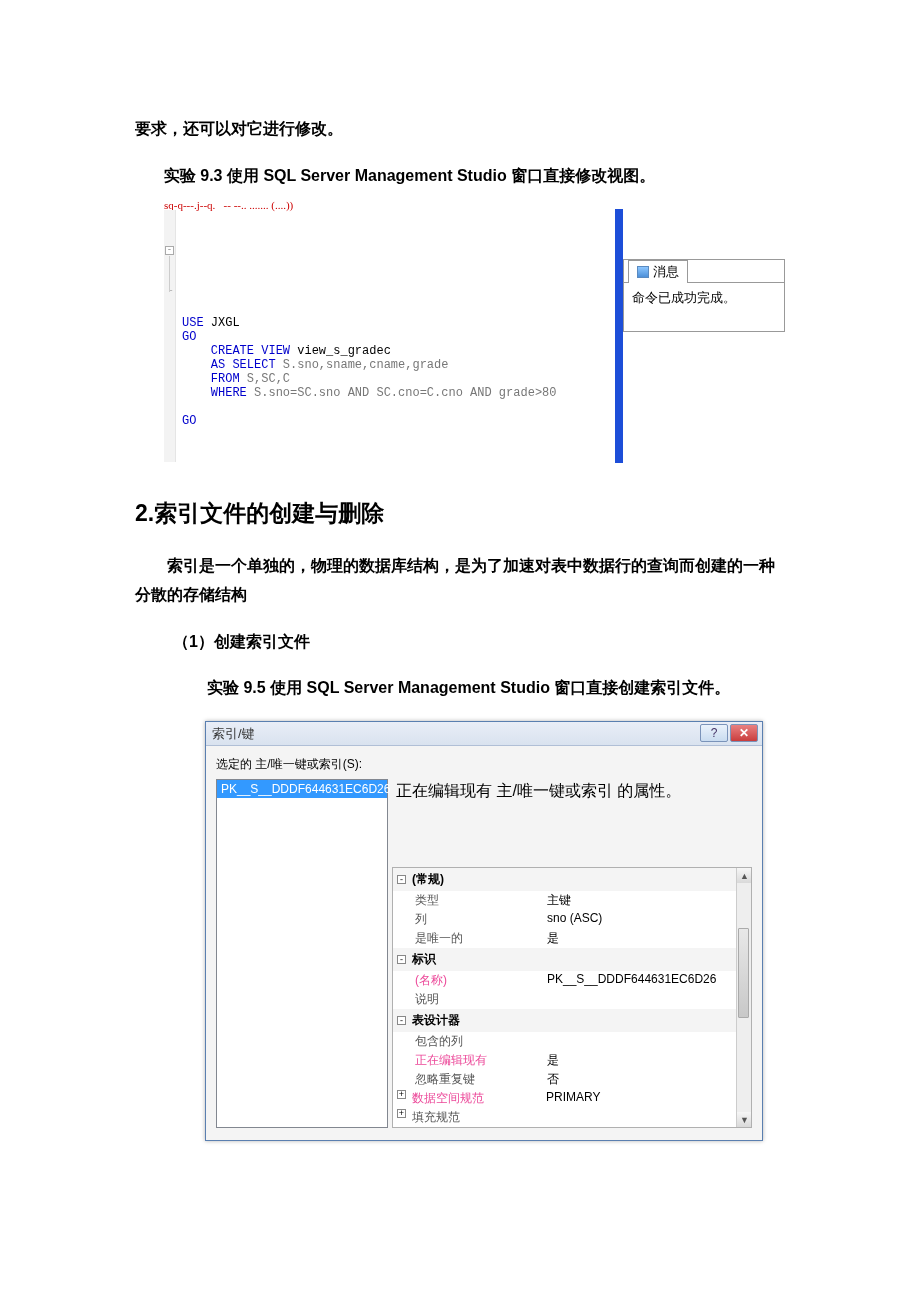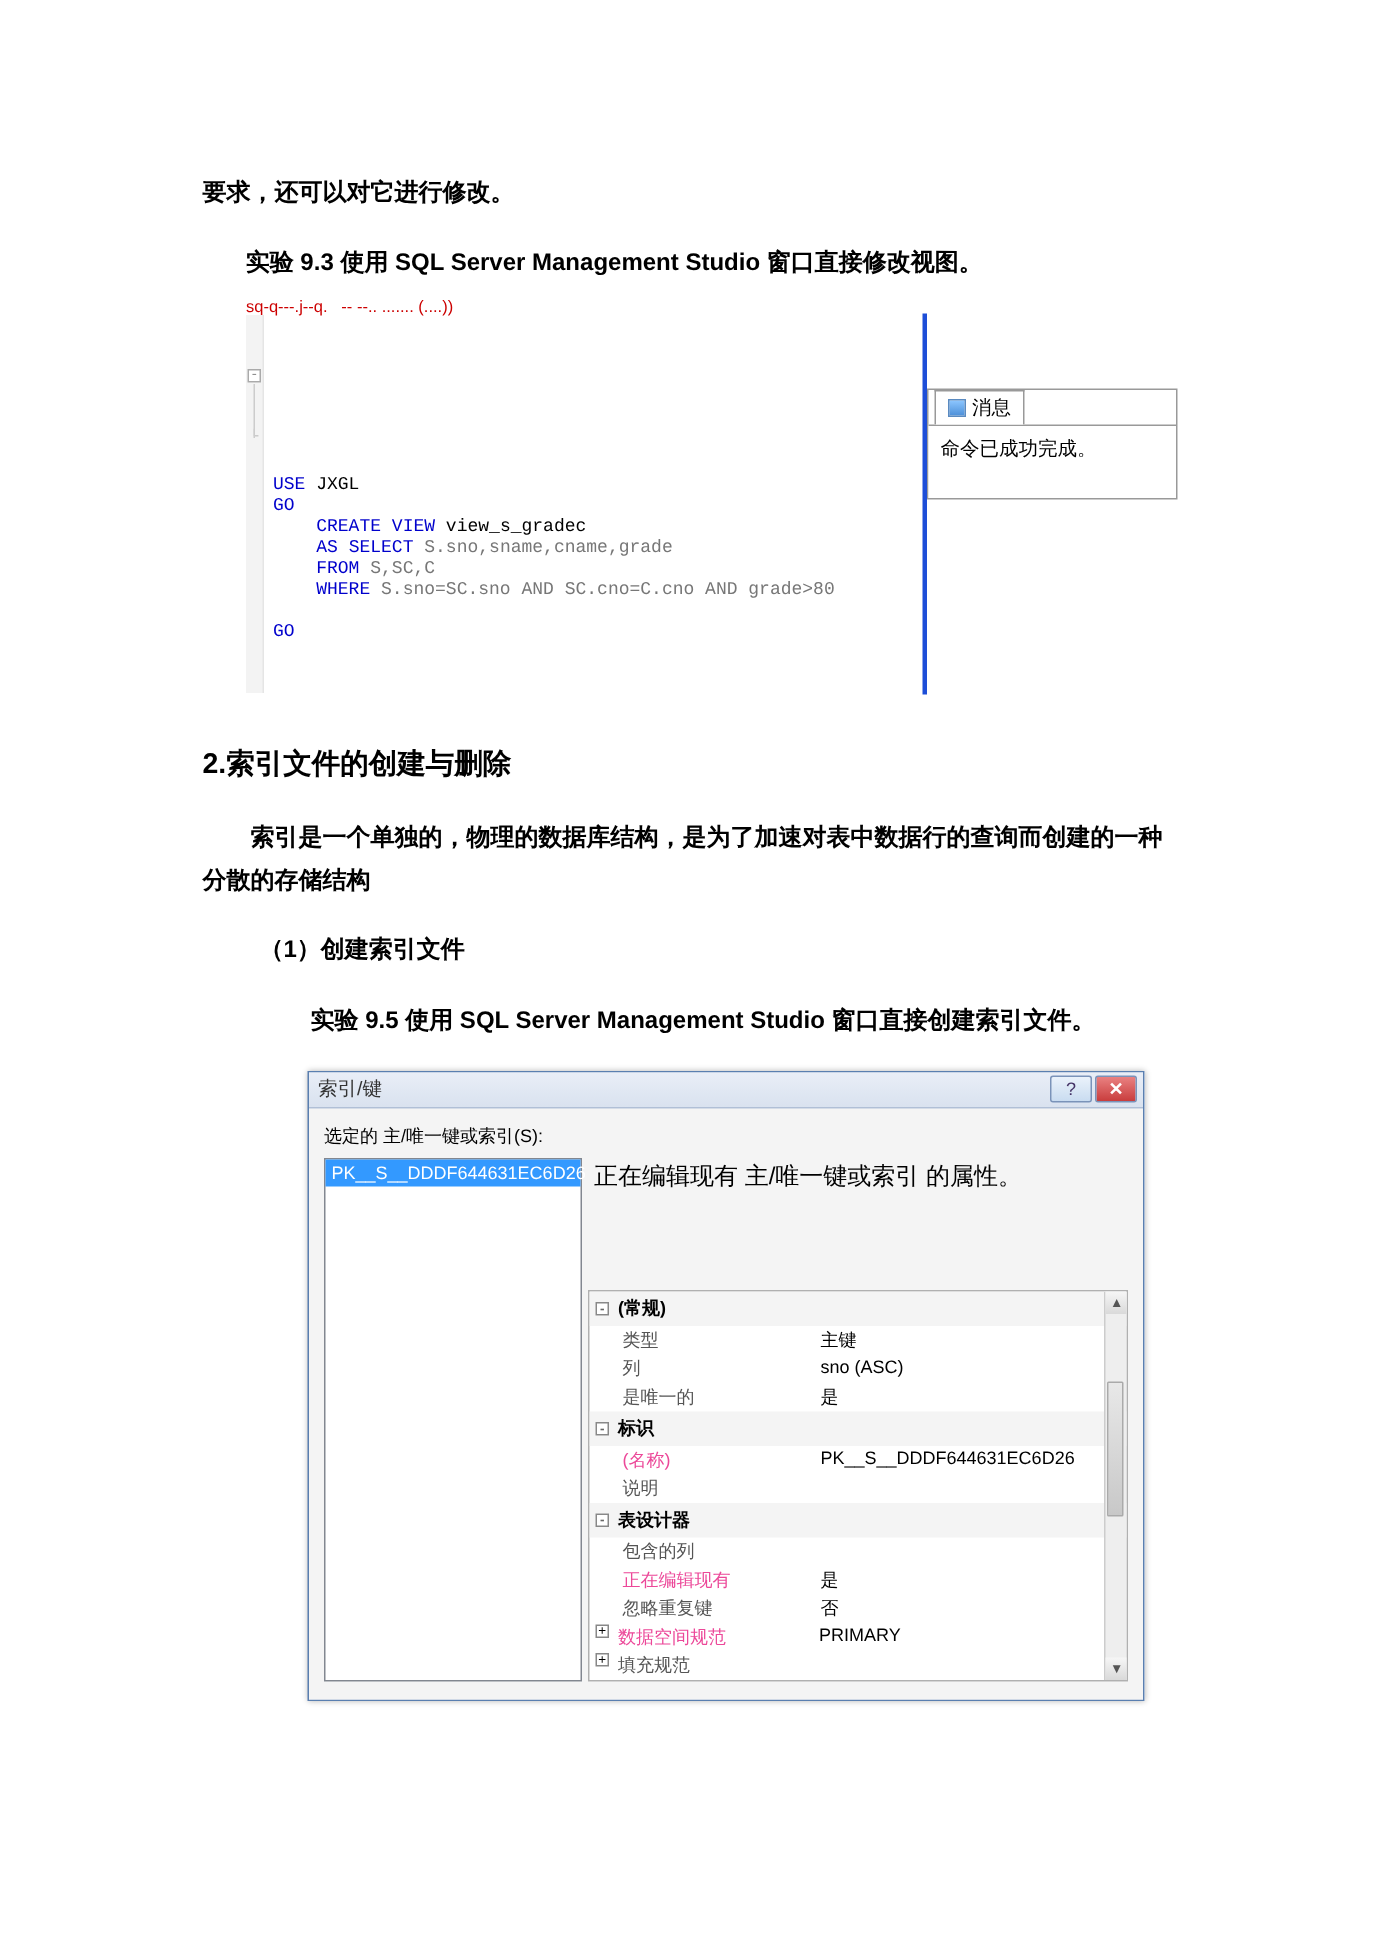--- a/index.html
+++ b/index.html
@@ -50,42 +50,42 @@
   }
   .sql-editor .kw { color: #0000cc; }
   .sql-editor .gray { color: #777; }
   .sql-editor .topred {
     position: absolute;
     top: -11px;
     left: 0;
     color: #cc0000;
     font-size: 11px;
     background: #fff;
-    font-family: Liberation Sans, sans-serif;
+    font-family: Liberation Serif, serif;
   }
   .fold {
     position: absolute;
     left: 1px;
     width: 9px; height: 9px;
     border: 1px solid #aaa;
     background: #fff;
     font-size: 9px;
     line-height: 7px;
     text-align: center;
     color: #888;
   }
   .bracket {
     position: absolute;
     left: 5px;
     width: 1px;
     background: #ccc;
   }
   .msg-pane {
     width: 170px;
-    border-left: 3px solid #1d4ed8;
+    border-left: 8px solid #1d4ed8;
     padding-top: 50px;
   }
   .msg-inner {
     border: 1px solid #999;
   }
   .msg-tab {
     display: inline-flex;
     align-items: center;
     gap: 4px;
     border: 1px solid #999;
@@ -300,21 +300,21 @@
     <div class="msg-inner">
       <div class="msg-tab">
         <span class="ico"></span>
         <span>消息</span>
       </div>
       <div class="msg-body">命令已成功完成。</div>
     </div>
   </div>
 </div>
 
-<div class="para" style="font-size:19px;margin-top:30px;">2.索引文件的创建与删除</div>
+<div class="para" style="font-size:23px;margin-top:30px;">2.索引文件的创建与删除</div>
 <div class="para indent1">索引是一个单独的，物理的数据库结构，是为了加速对表中数据行的查询而创建的一种分散的存储结构</div>
 <div class="para" style="padding-left:38px;">（1）创建索引文件</div>
 <div class="para indent2">实验 9.5    使用 SQL Server Management Studio  窗口直接创建索引文件。</div>
 
 <div class="dlg-wrap">
   <div class="dlg">
     <div class="dlg-title">
       <span>索引/键</span>
       <div class="dlg-title-right">
         <div class="dlg-btn-help">

